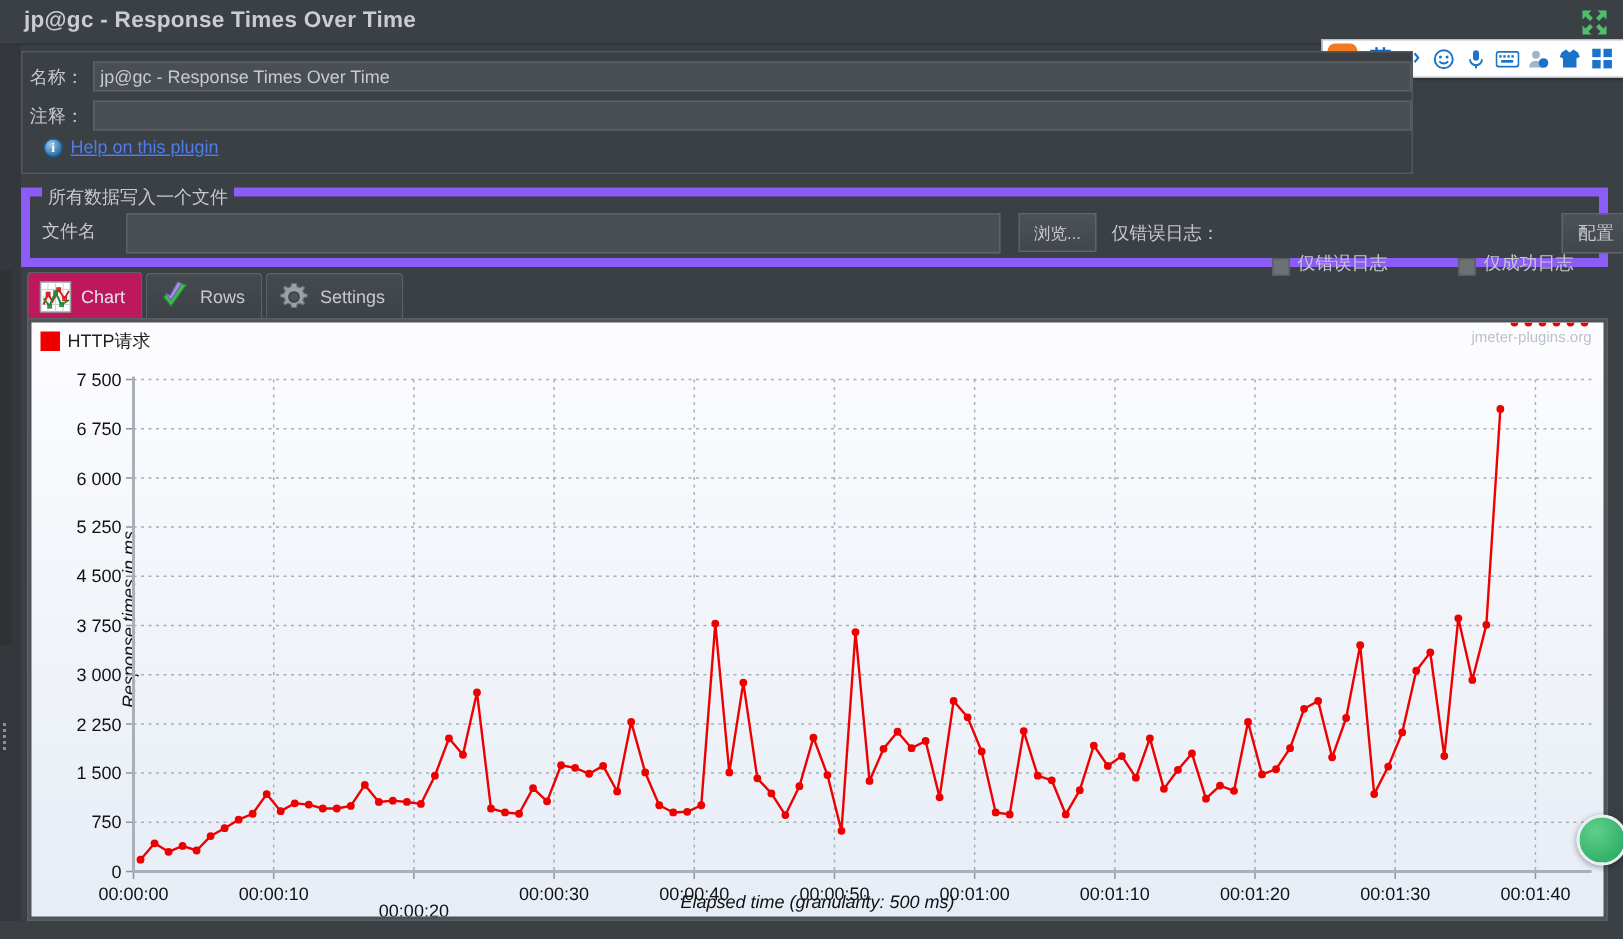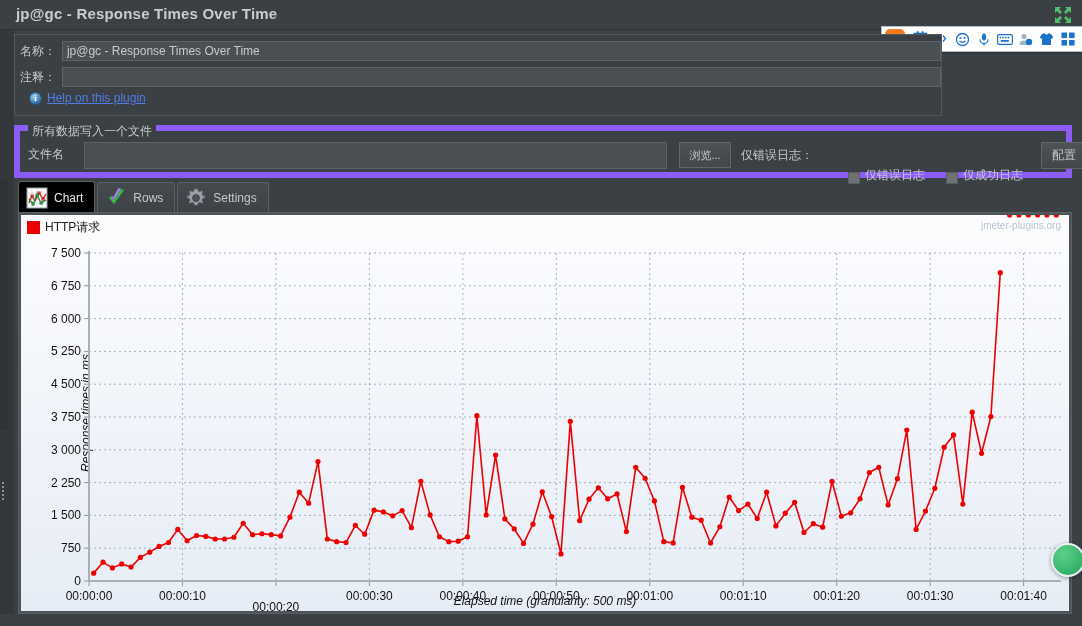--- a/index.html
+++ b/index.html
@@ -150,21 +150,21 @@
     font-size: 12px;
     color: #c6c9cd;
     border: 1px solid #5b6065;
     border-bottom: none;
     border-radius: 3px 3px 0 0;
     background: linear-gradient(#454a4f, #3d4247);
     cursor: pointer;
     margin-right: 2px;
   }
   .tab.active {
-    background: #000000;
+    background: #be185d;
     color: #e3e6ea;
     height: 32px;
   }
   .tab-icon { width: 22px; height: 22px; display:block; }
 
   
   .chart-panel {
     position: absolute; left: 18px; top: 212px;
     width: 1054px; height: 402px;
     background: #4e5358;
@@ -360,21 +360,21 @@
   <div class="filegroup">
     <div class="filegroup-title">所有数据写入一个文件</div>
     <div class="filename-label">文件名</div>
     <div class="filename-input"></div>
     <div class="btn browse-btn">浏览...</div>
     <div class="showlog-label">仅错误日志：</div>
     <div class="chk-wrap" style="left:828px;">
       <div class="chk"></div>
       <div class="chk-label">仅错误日志</div>
     </div>
-    <div class="chk-wrap" style="left:926px;">
+    <div class="chk-wrap" style="left:952px;">
       <div class="chk"></div>
       <div class="chk-label">仅成功日志</div>
     </div>
     <div class="btn config-btn">配置</div>
   </div>
 
   <div class="tabs">
     <div class="tab active">
       <span class="tab-icon">
         <svg width="22" height="22" viewBox="0 0 22 22">

